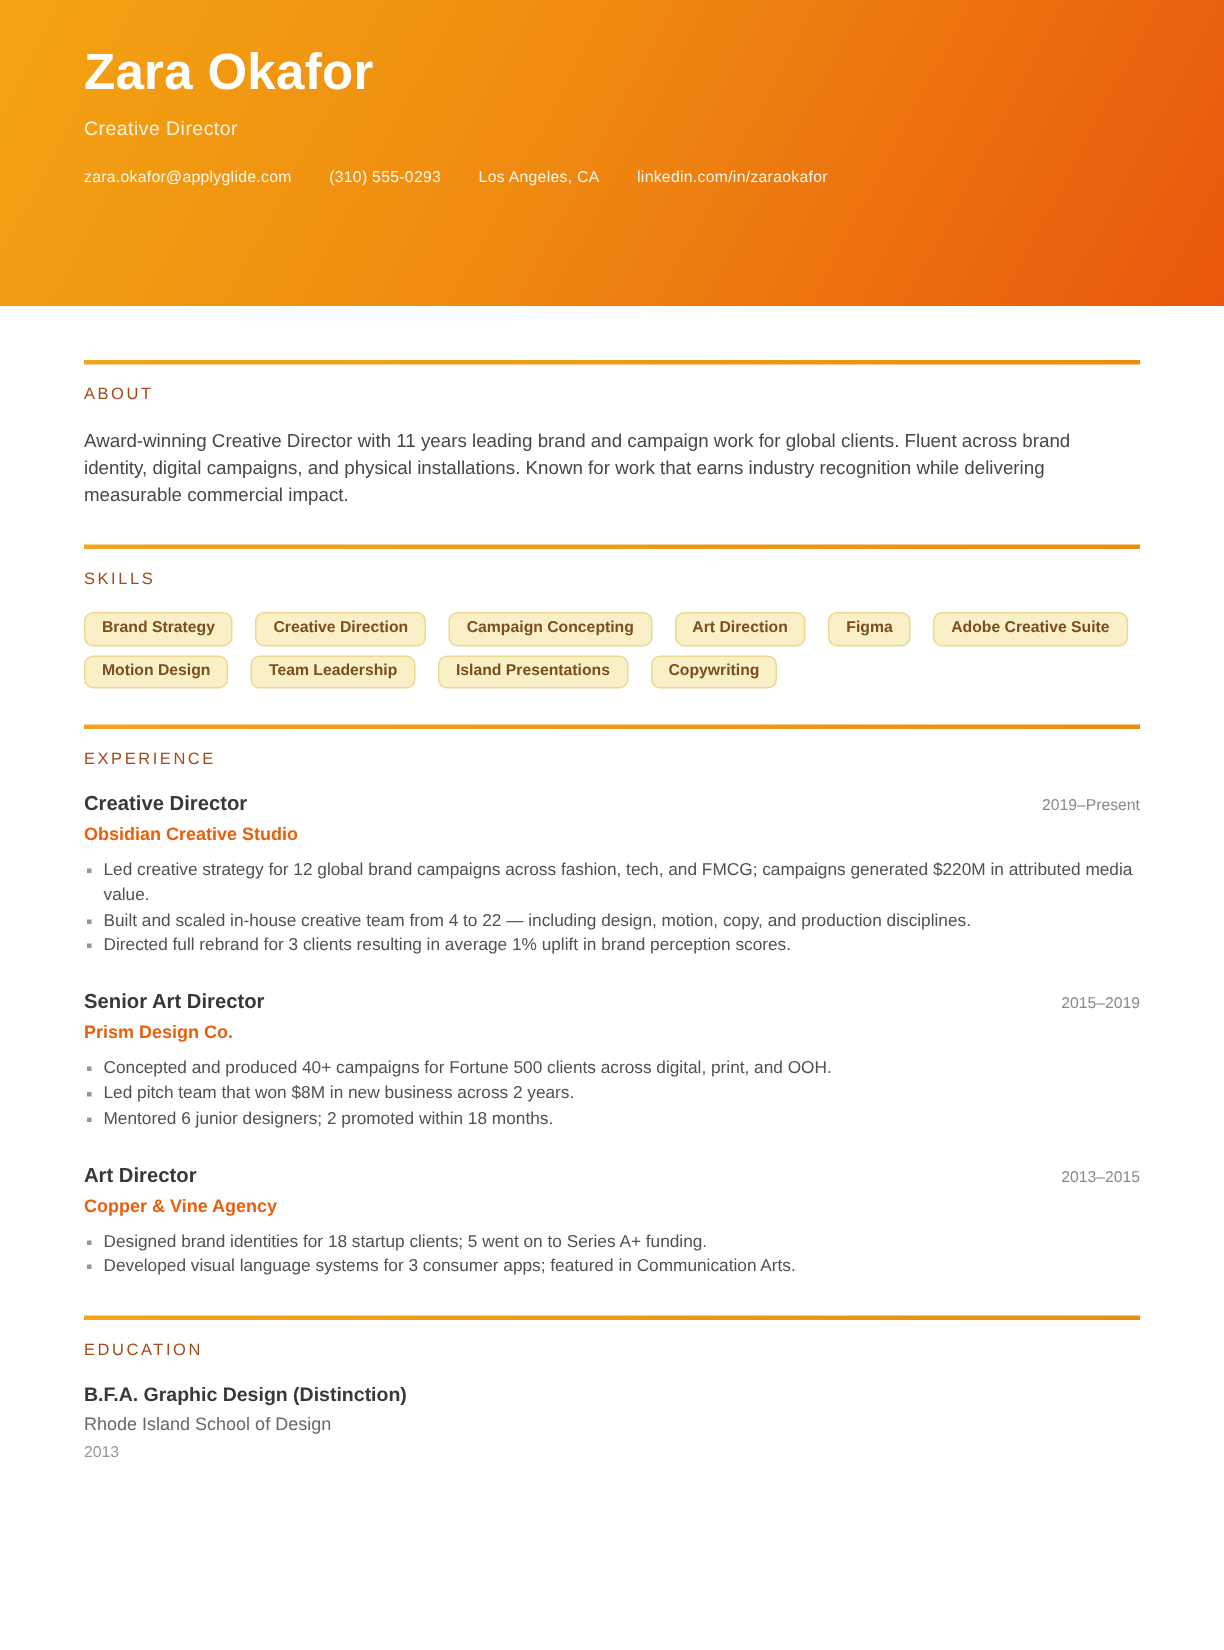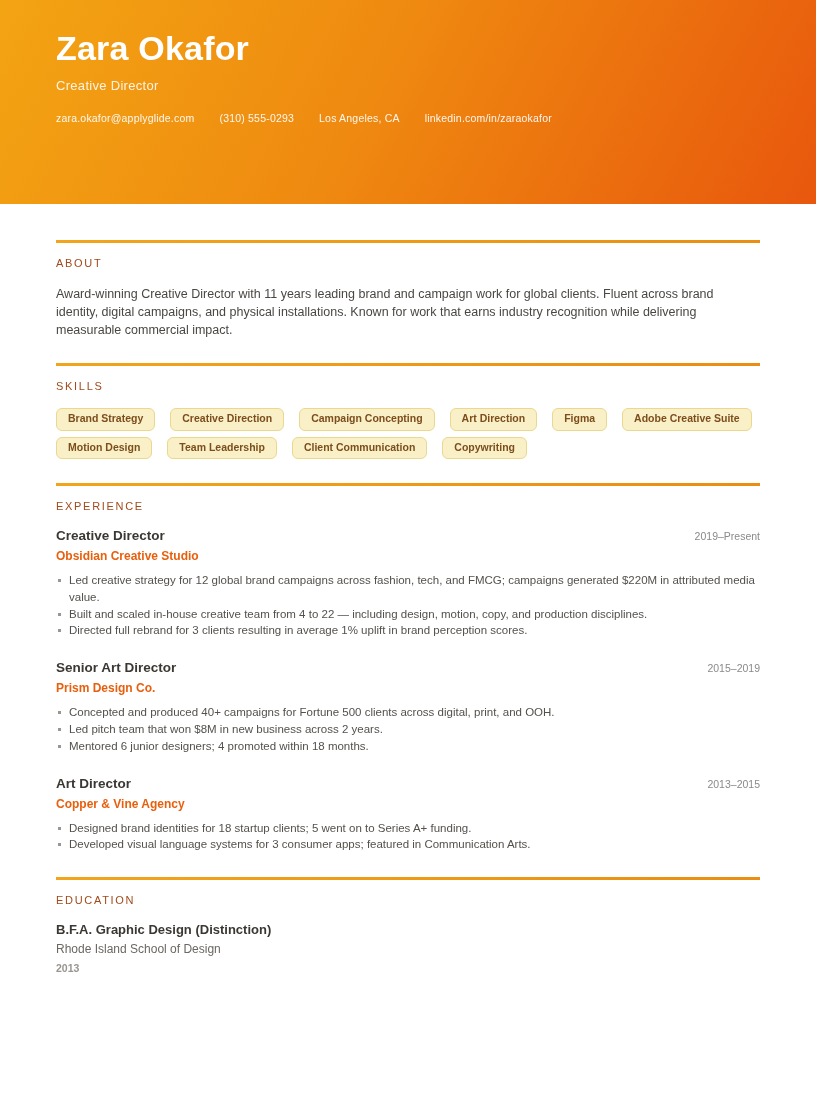--- a/index.html
+++ b/index.html
@@ -142,21 +142,20 @@
   }
   .edu-school {
     margin-top: 5px;
     font-size: 12px;
     color: #6b6762;
   }
   .edu-year {
     margin-top: 6px;
     font-size: 10.5px;
     color: #999590;
-    font-weight: bold;
   }
 </style>
 </head>
 <body>
 
 <header class="hero">
   <h1>Zara Okafor</h1>
   <div class="subtitle">Creative Director</div>
   <div class="contact-row">
 
@@ -192,21 +191,21 @@
         <span class="pill">Art Direction</span>
 
         <span class="pill">Figma</span>
 
         <span class="pill">Adobe Creative Suite</span>
 
         <span class="pill">Motion Design</span>
 
         <span class="pill">Team Leadership</span>
 
-        <span class="pill">Client Communication</span>
+        <span class="pill">Island Presentations</span>
 
         <span class="pill">Copywriting</span>
       </div>
   </section>
 
   <section>
     <div class="rule"></div>
     <h2 class="sec-heading">EXPERIENCE</h2>
     <div>
 
@@ -232,21 +231,21 @@
             <span class="job-title">Senior Art Director</span>
             <span class="job-dates">2015–2019</span>
           </div>
           <div class="job-company">Prism Design Co.</div>
           <ul class="job-bullets">
 
               <li>Concepted and produced 40+ campaigns for Fortune 500 clients across digital, print, and OOH.</li>
 
               <li>Led pitch team that won $8M in new business across 2 years.</li>
 
-              <li>Mentored 6 junior designers; 4 promoted within 18 months.</li>
+              <li>Mentored 6 junior designers; 2 promoted within 18 months.</li>
             </ul>
         </article>
 
         <article class="job">
           <div class="job-head">
             <span class="job-title">Art Director</span>
             <span class="job-dates">2013–2015</span>
           </div>
           <div class="job-company">Copper &amp; Vine Agency</div>
           <ul class="job-bullets">

